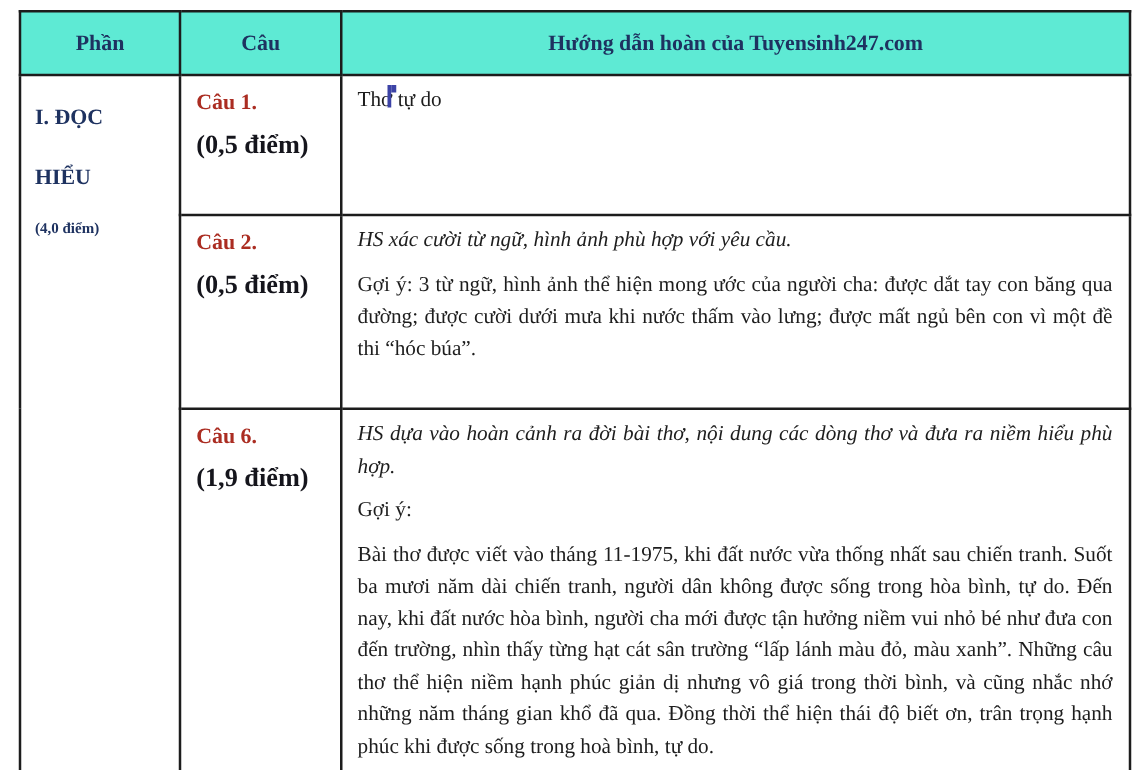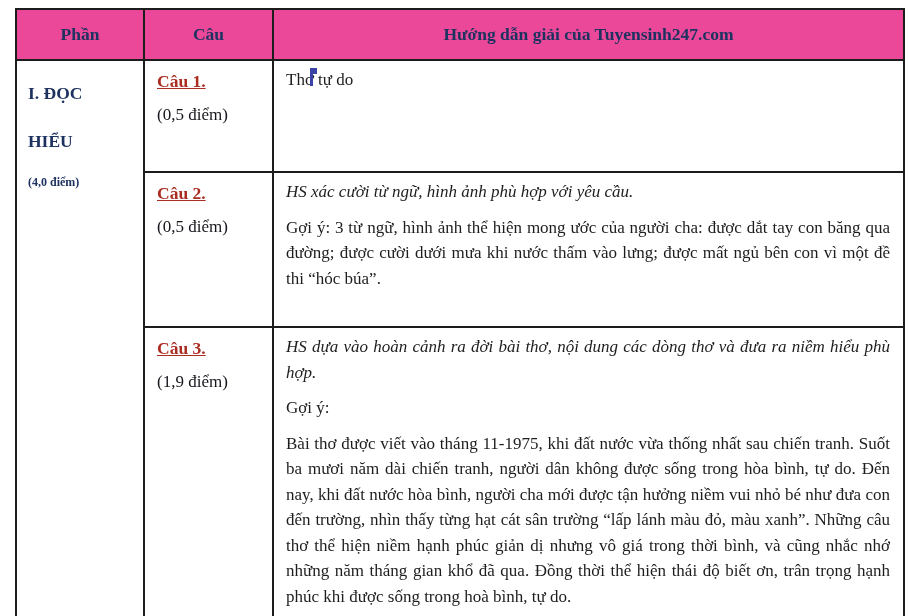--- a/index.html
+++ b/index.html
@@ -29,21 +29,21 @@
   .solution-table col.c-guide { width: 631px; }
 
   .solution-table th,
   .solution-table td {
     border: 2px solid #1c1c1c;
     vertical-align: top;
     padding: 0;
   }
   .solution-table thead th {
     height: 45px;
-    background: #ec4899;
+    background: #5eead4;
     color: #1e3260;
     font-weight: bold;
     font-size: 17.5px;
     text-align: center;
     vertical-align: middle;
     padding: 2px 14px;
   }
 
   
   td.section-cell {
@@ -64,26 +64,25 @@
     line-height: 34px;
   }
 
   
   td.q-cell { padding: 10px 8px 8px 12px; }
   .q-label {
     color: #ab2d22;
     font-weight: bold;
     font-size: 17.5px;
     line-height: 20px;
-    text-decoration: underline;
   }
   .q-points {
     color: #15151c;
-    font-weight: normal;
-    font-size: 17px;
+    font-weight: bold;
+    font-size: 21px;
     line-height: 20px;
     margin-top: 14px;
   }
 
   
   td.a-cell { padding: 6px 13px 6px 12px; }
   td.a-cell p {
     margin: 0;
     font-size: 17px;
     line-height: 25.5px;
@@ -130,21 +129,21 @@
   <table class="solution-table">
     <colgroup>
       <col class="c-phan">
       <col class="c-cau">
       <col class="c-guide">
     </colgroup>
     <thead>
       <tr>
         <th>Phần</th>
         <th>Câu</th>
-        <th>Hướng dẫn giải của Tuyensinh247.com</th>
+        <th>Hướng dẫn hoàn của Tuyensinh247.com</th>
       </tr>
     </thead>
     <tbody>
       <tr class="row-q1">
         <td class="section-cell" rowspan="3">
           <div class="section-name">I. ĐỌC HIỂU</div>
           <div class="section-points">(4,0 điểm)</div>
         </td>
         <td class="q-cell">
           <div class="q-label">Câu 1.</div>
@@ -165,21 +164,21 @@
           <div class="q-label">Câu 2.</div>
           <div class="q-points">(0,5 điểm)</div>
         </td>
         <td class="a-cell">
           <p class="lead-italic">HS xác cười từ ngữ, hình ảnh phù hợp với yêu cầu.</p>
           <p class="justified">Gợi ý: 3 từ ngữ, hình ảnh thể hiện mong ước của người cha: được dắt tay con băng qua đường; được cười dưới mưa khi nước thấm vào lưng; được mất ngủ bên con vì một đề thi “hóc búa”.</p>
         </td>
       </tr>
       <tr class="row-q3">
         <td class="q-cell">
-          <div class="q-label">Câu 3.</div>
+          <div class="q-label">Câu 6.</div>
           <div class="q-points">(1,9 điểm)</div>
         </td>
         <td class="a-cell">
           <p class="lead-italic justified">HS dựa vào hoàn cảnh ra đời bài thơ, nội dung các dòng thơ và đưa ra niềm hiểu phù hợp.</p>
           <p>Gợi ý:</p>
           <p class="justified">Bài thơ được viết vào tháng 11-1975, khi đất nước vừa thống nhất sau chiến tranh. Suốt ba mươi năm dài chiến tranh, người dân không được sống trong hòa bình, tự do. Đến nay, khi đất nước hòa bình, người cha mới được tận hưởng niềm vui nhỏ bé như đưa con đến trường, nhìn thấy từng hạt cát sân trường “lấp lánh màu đỏ, màu xanh”. Những câu thơ thể hiện niềm hạnh phúc giản dị nhưng vô giá trong thời bình, và cũng nhắc nhớ những năm tháng gian khổ đã qua. Đồng thời thể hiện thái độ biết ơn, trân trọng hạnh phúc khi được sống trong hoà bình, tự do.</p>
         </td>
       </tr>
     </tbody>
   </table>

